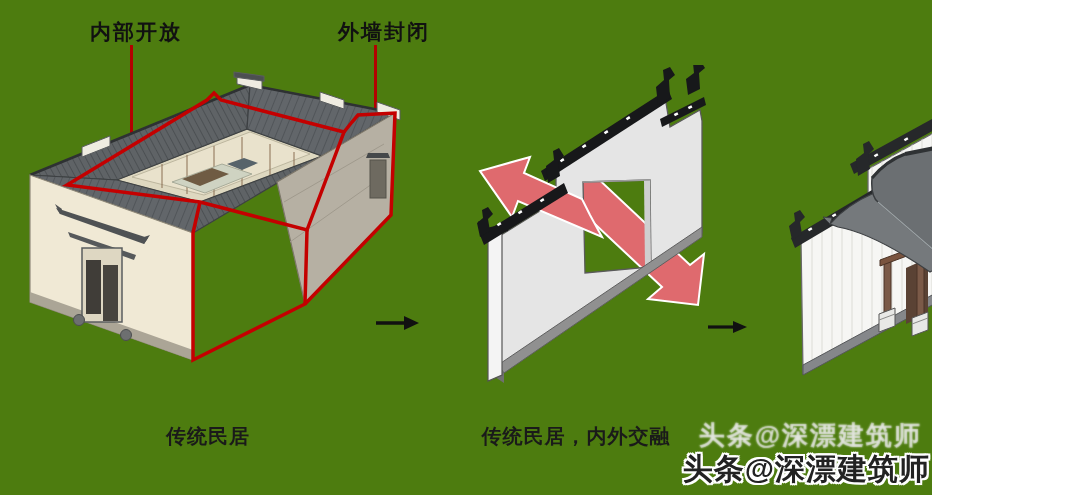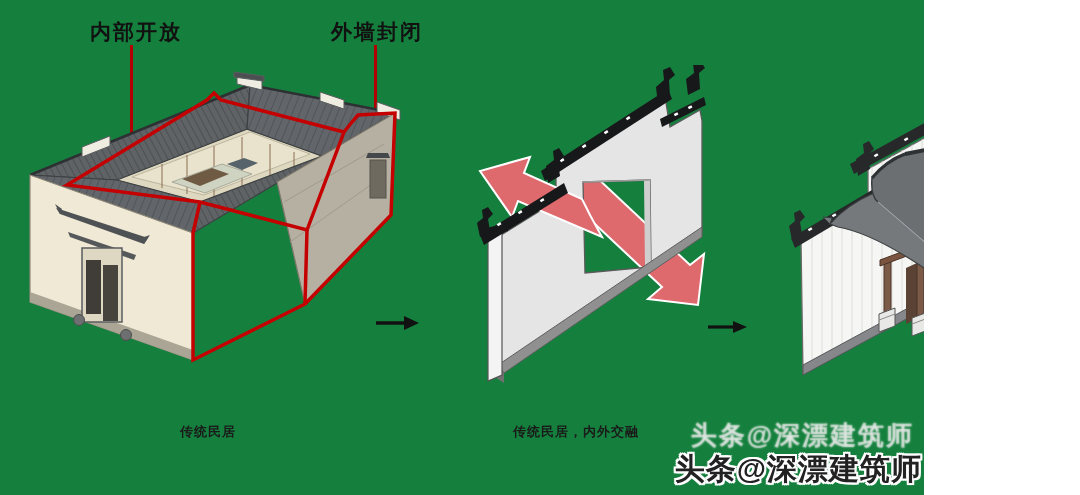--- a/index.html
+++ b/index.html
@@ -1,39 +1,39 @@
 <!DOCTYPE html>
 <html><head>
 <meta charset="utf-8">
 <style>
   html,body{margin:0;padding:0;background:#fff;}
-  .canvas{position:relative;width:924px;height:495px;background:#15803d;overflow:hidden;
-          font-family:"Liberation Sans","DejaVu Sans",sans-serif;}
+  .canvas{position:relative;width:924px;height:495px;background:#4d7c0f;overflow:hidden;
+          font-family:"Liberation Sans","DejaVu Sans",sans-serif;padding-left:8px;}
   .toplabel{position:absolute;font-size:21px;font-weight:700;color:#111;letter-spacing:2px;white-space:nowrap;}
   .leader{position:absolute;width:3px;background:#b40000;}
-  .caption{position:absolute;top:423px;font-size:13px;font-weight:600;color:#1a1a1a;
+  .caption{position:absolute;top:423px;font-size:20px;font-weight:600;color:#1a1a1a;
            text-align:center;letter-spacing:1px;white-space:nowrap;}
   .panel{position:absolute;}
   .flowarrow{position:absolute;}
   .watermark{position:absolute;right:2px;bottom:5px;font-size:30px;font-weight:800;color:#222;
      letter-spacing:1px;white-space:nowrap;
      text-shadow:-2px -2px 0 #fff,2px -2px 0 #fff,-2px 2px 0 #fff,2px 2px 0 #fff,
                  0 -2px 0 #fff,0 2px 0 #fff,-2px 0 0 #fff,2px 0 0 #fff;}
   .ghostmark{position:absolute;right:10px;bottom:42px;font-size:26px;font-weight:800;
      color:rgba(205,205,205,0.33);white-space:nowrap;letter-spacing:2px;
      text-shadow:0 0 2px rgba(255,255,255,0.9);}
   svg{display:block;}
 </style>
 </head>
 <body>
 
 <div class="canvas">
 
   <div class="toplabel" style="left:90px;top:18px">内部开放</div>
-  <div class="toplabel" style="left:331px;top:18px">外墙封闭</div>
+  <div class="toplabel" style="left:338px;top:18px">外墙封闭</div>
   <div class="leader" style="left:130px;top:45px;height:97px"></div>
   <div class="leader" style="left:374px;top:45px;height:73px"></div>
 
   <div class="panel" style="left:22px;top:52px">
     <svg width="420" height="350" viewBox="0 0 420 350">
       <defs>
         <pattern id="p1tile" width="6" height="6" patternUnits="userSpaceOnUse" patternTransform="rotate(-28)">
           <rect width="6" height="6" fill="#5f6366"></rect>
           <line x1="0" y1="0" x2="0" y2="6" stroke="#43474a" stroke-width="1.4"></line>
         </pattern>

